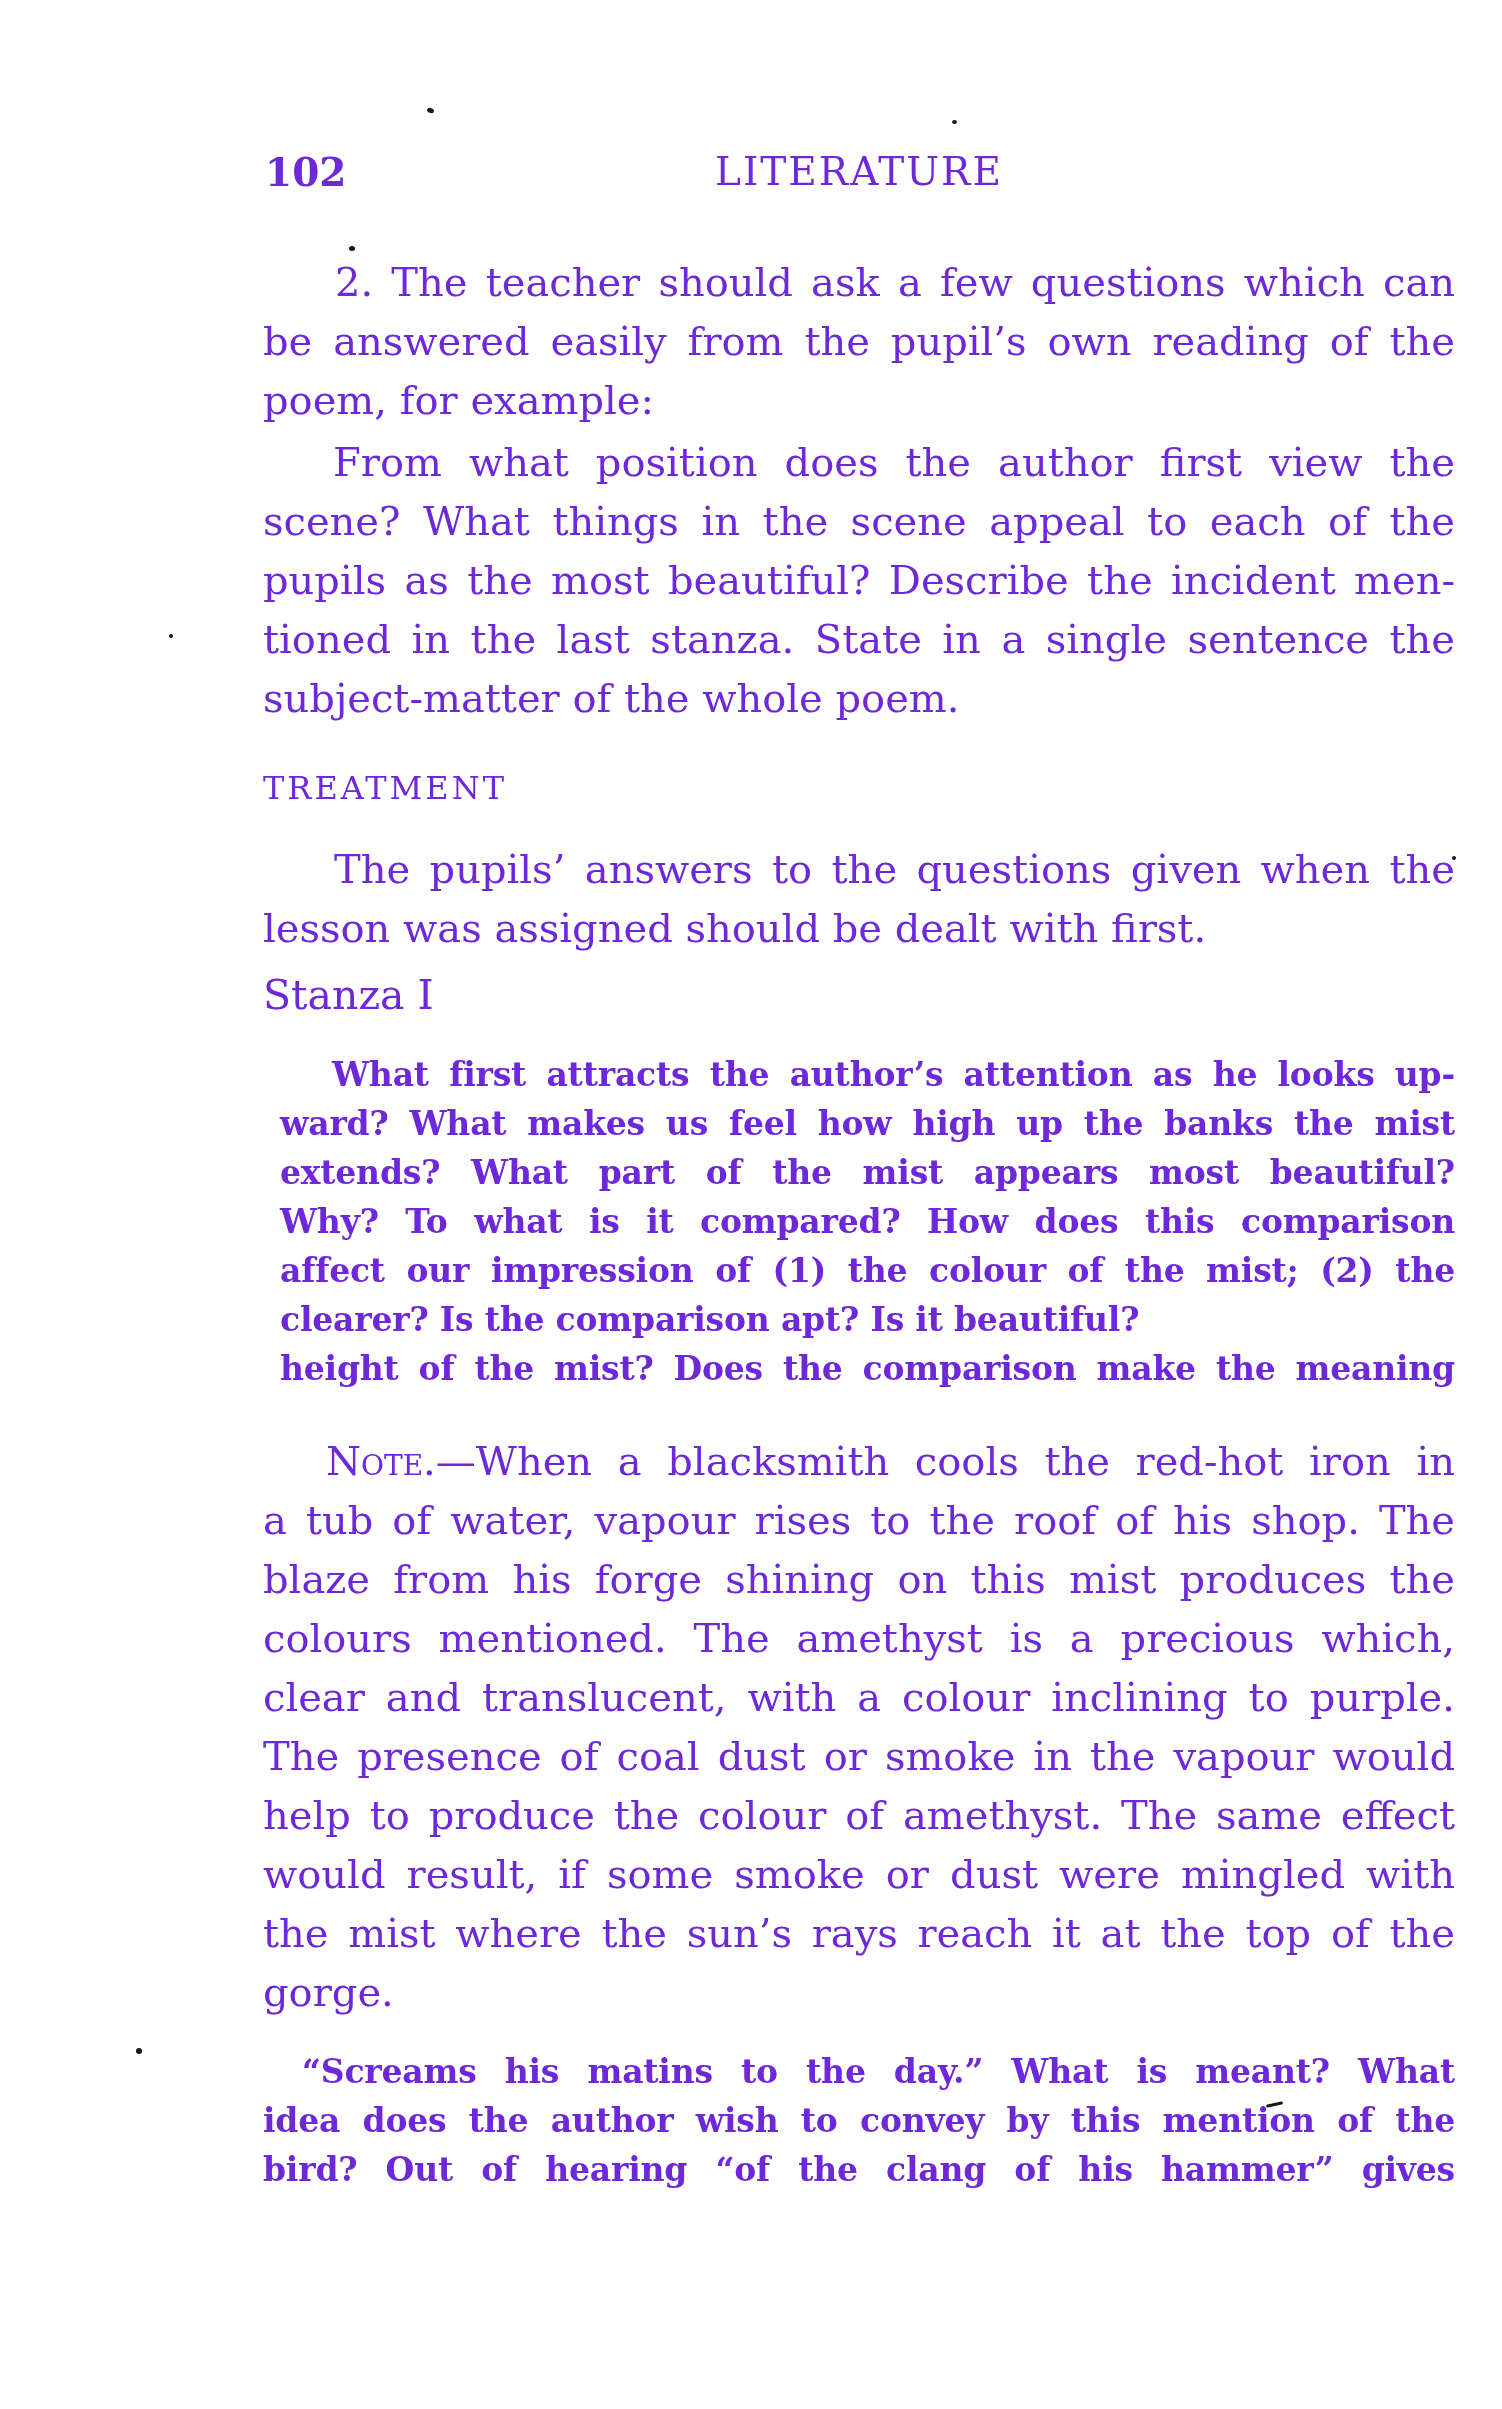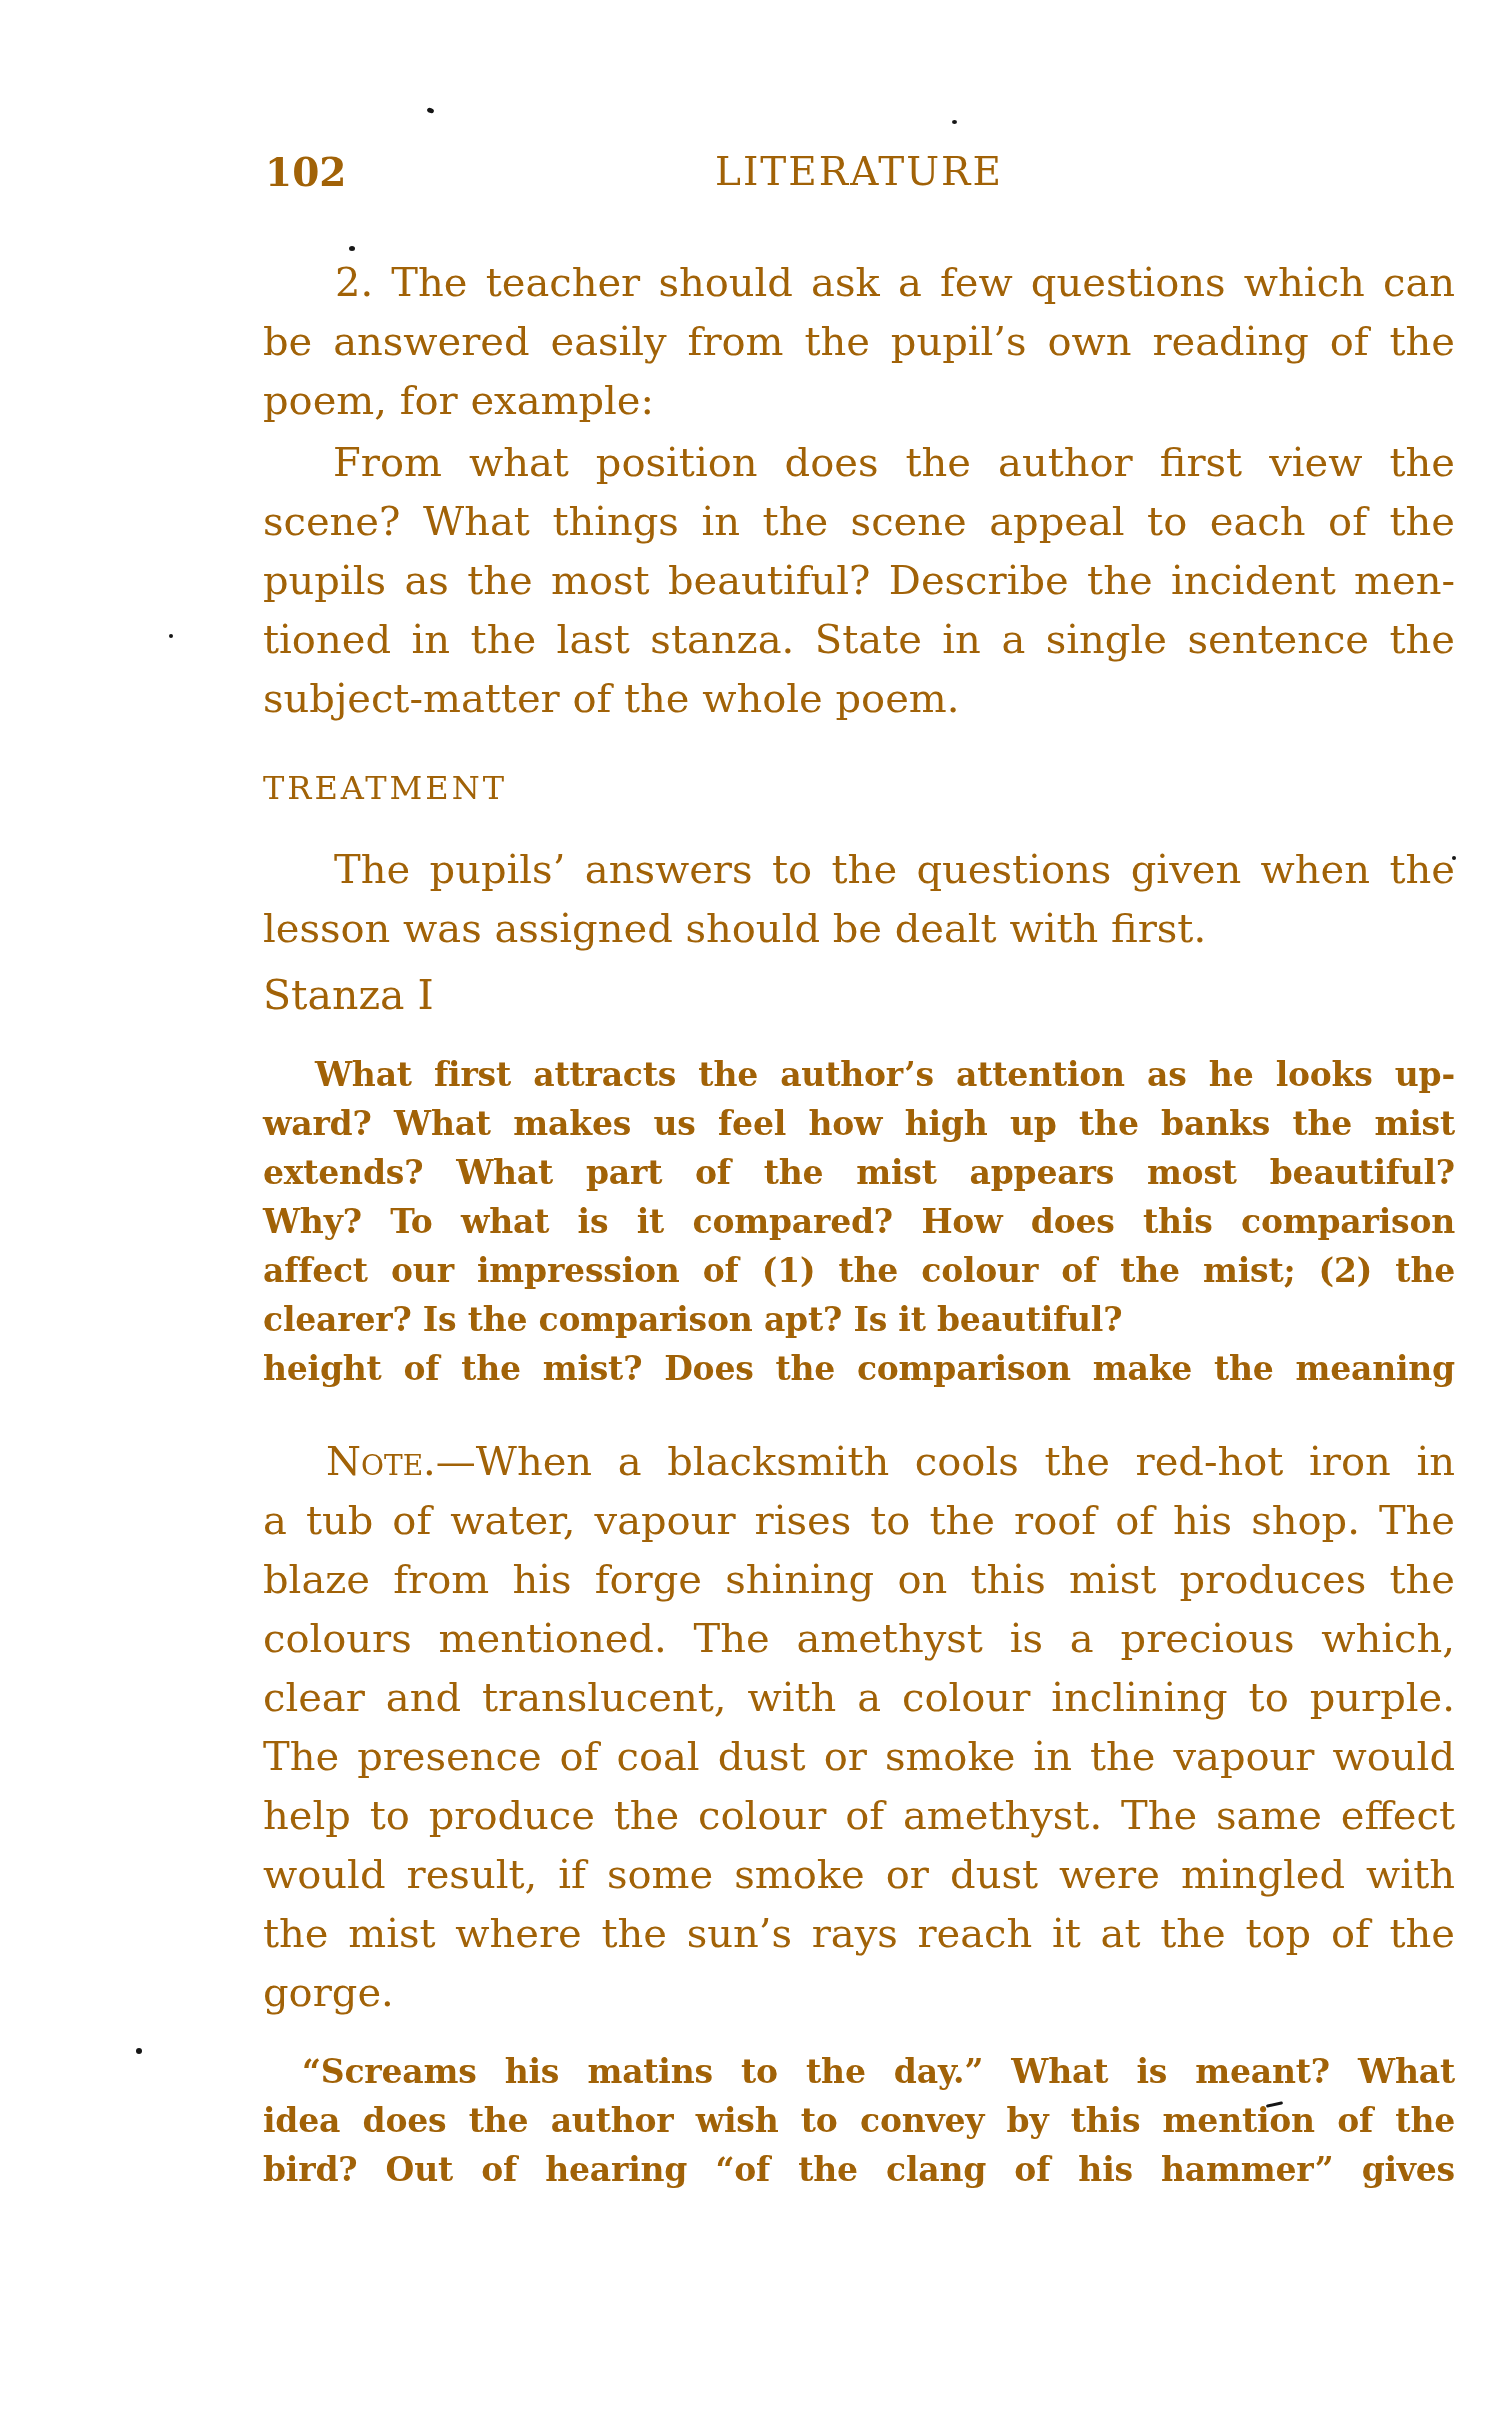--- a/index.html
+++ b/index.html
@@ -2,21 +2,21 @@
 <html><head>
 <meta charset="utf-8">
 <style>
   html,body{margin:0;padding:0;background:#ffffff;}
   .page{
     position:relative;
     width:1502px;height:2409px;
     background:#ffffff;
     overflow:hidden;
     font-family:"DejaVu Serif","Liberation Serif",serif;
-    color:#a16207;
+    color:#6d28d9;
   }
   .content{
     position:absolute;
     left:263px;top:152px;
     width:1192px;
   }
   .pagehead{position:relative;height:40px;}
   .pagenum{
     position:absolute;left:2px;top:0;
     font-size:39px;line-height:40px;font-weight:bold;
@@ -41,21 +41,21 @@
     -moz-text-align-last:justify;
   }
   .heading{
     text-align:left;
   }
   .b-treatment_head{font-size:32px;line-height:46px;letter-spacing:3px;margin-top:37px;}
   .b-stanza_head{font-size:41px;line-height:52px;margin-top:11px;}
   .b-opening{margin-top:61px;}
   .b-questions{margin-top:3px;}
   .b-treatment{margin-top:29px;}
-  .b-stanza_questions{margin-top:29px;}
+  .b-stanza_questions{margin-top:29px;margin-left:17px;}
   .b-note{margin-top:39px;}
   .b-matins{margin-top:25px;}
   .b-opening .line:first-child{padding-left:72px;}
   .b-questions .line:first-child{padding-left:70px;}
   .b-treatment .line:first-child{padding-left:71px;}
   .b-stanza_questions .line:first-child{padding-left:52px;}
   .b-note .line:first-child{padding-left:63px;}
   .b-matins .line:first-child{padding-left:39px;}
   .smallcaps{font-variant:small-caps;}
   .speck{

